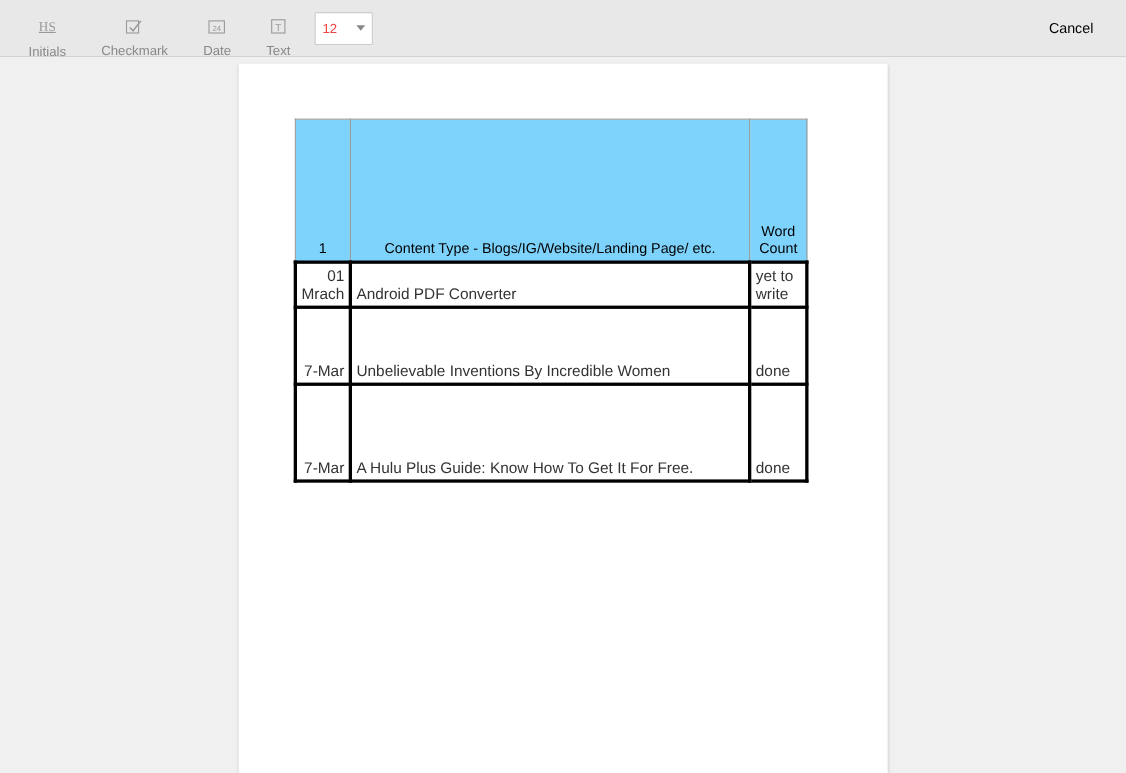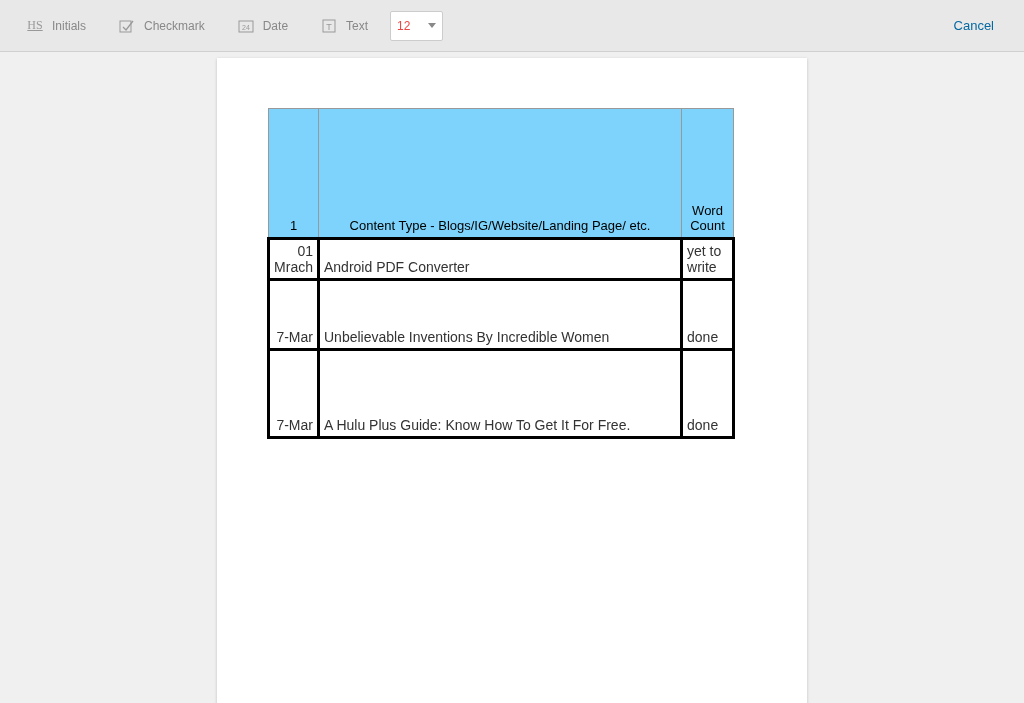--- a/index.html
+++ b/index.html
@@ -35,20 +35,21 @@
     }
     .tool-btn.active {
       border: 1px solid #999;
       box-shadow: 2px 2px 4px rgba(0,0,0,0.15);
     }
     .tool-btn.plain {
       background: transparent;
       border: none;
       color: #888;
       cursor: pointer;
+      flex-direction: column;
     }
     .tool-icon {
       width: 18px;
       height: 16px;
       display: flex;
       align-items: center;
       justify-content: center;
     }
     .fontsize-box {
       display: flex;
@@ -60,21 +61,21 @@
       padding: 0 6px;
       gap: 18px;
       font-size: 12px;
       color: #ef4444;
       cursor: pointer;
     }
     .toolbar-spacer { flex: 1; }
     .cancel-btn {
       background: transparent;
       border: none;
-      color: #0369a1;
+      color: #000000;
       font-size: 13px;
       padding: 8px 14px;
       cursor: pointer;
     }
     .continue-btn {
       background: #00a3e0;
       color: #fff;
       border: none;
       font-size: 13px;
       font-weight: bold;

